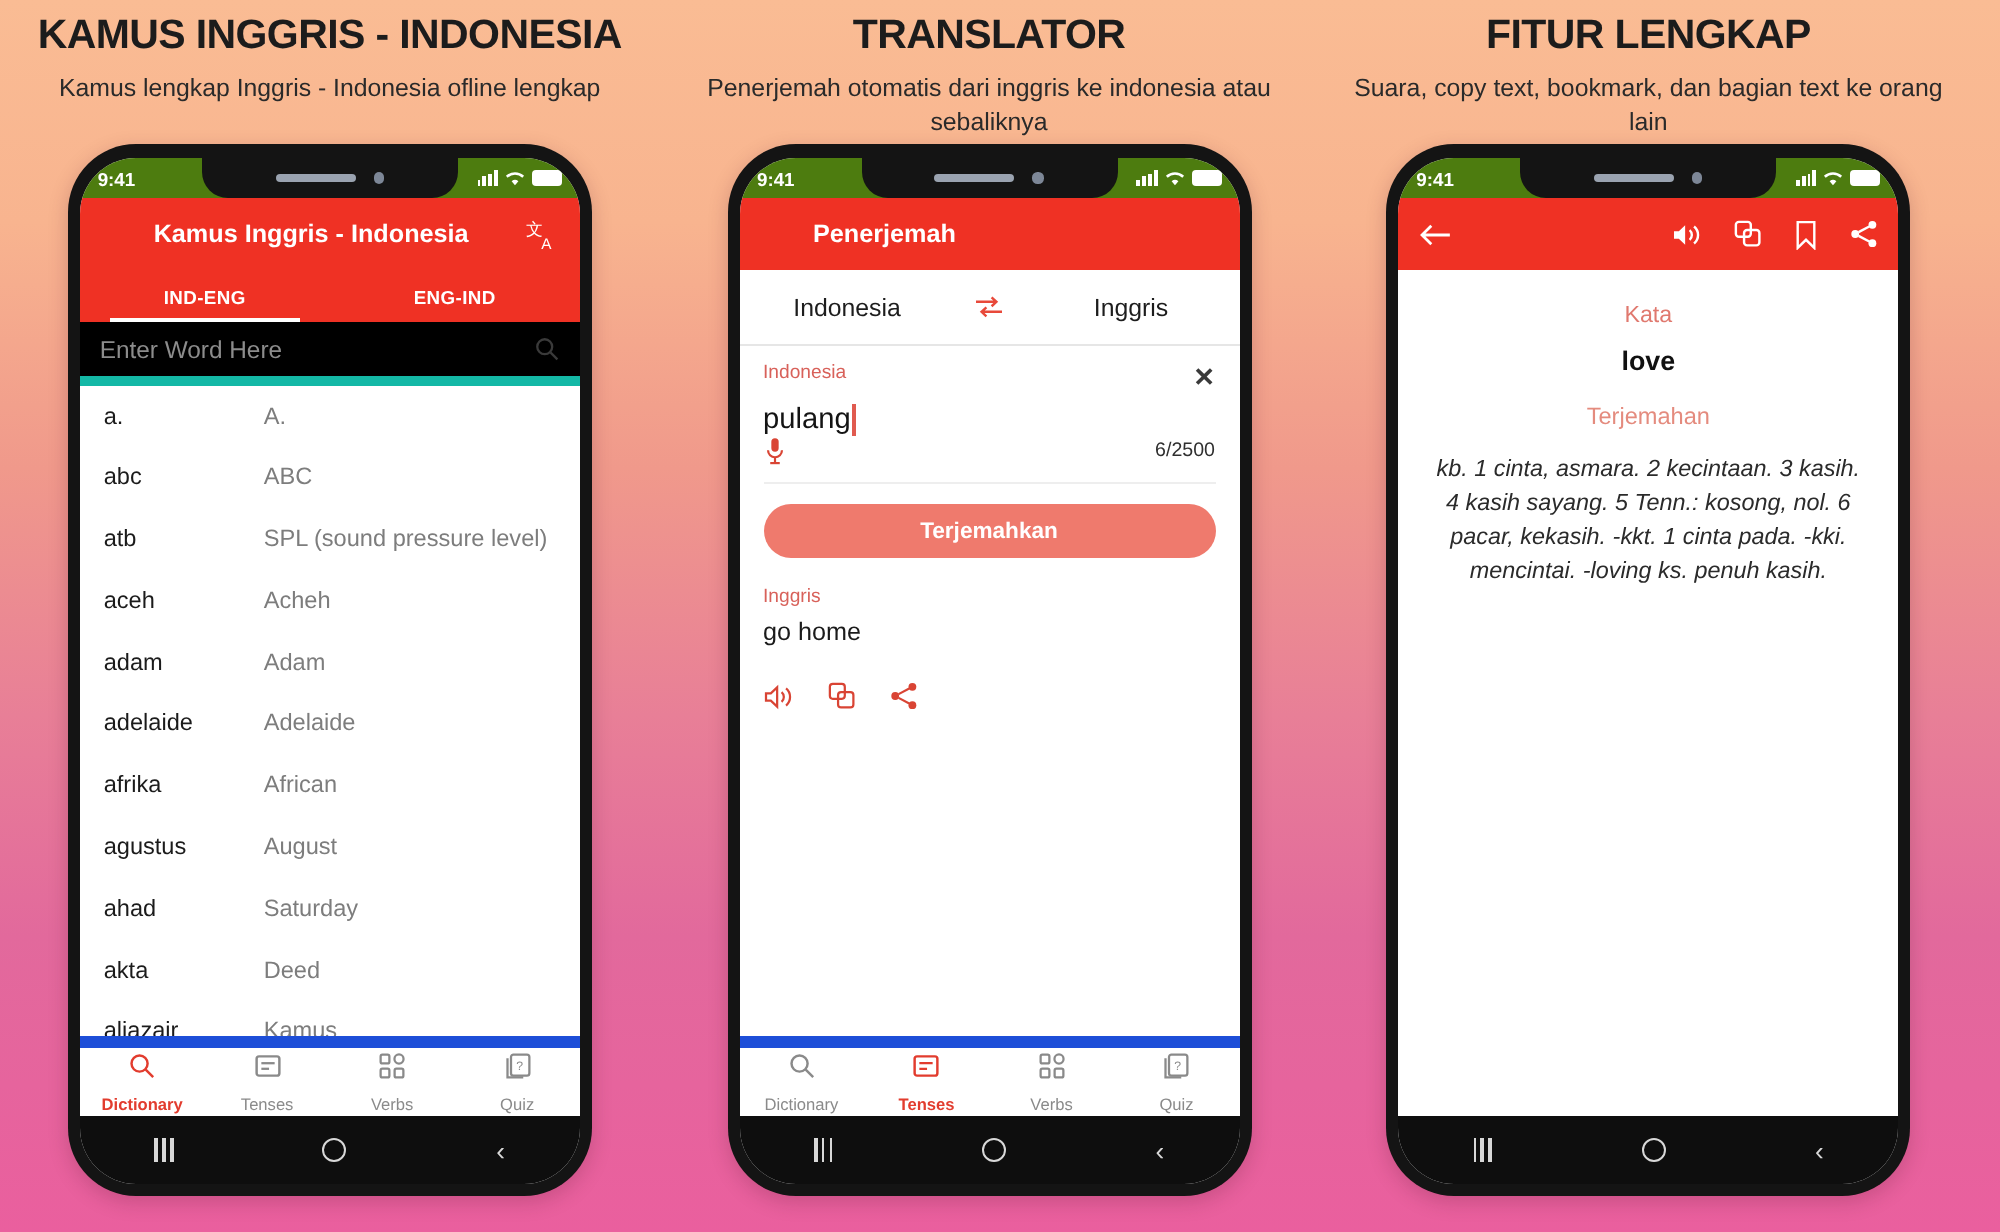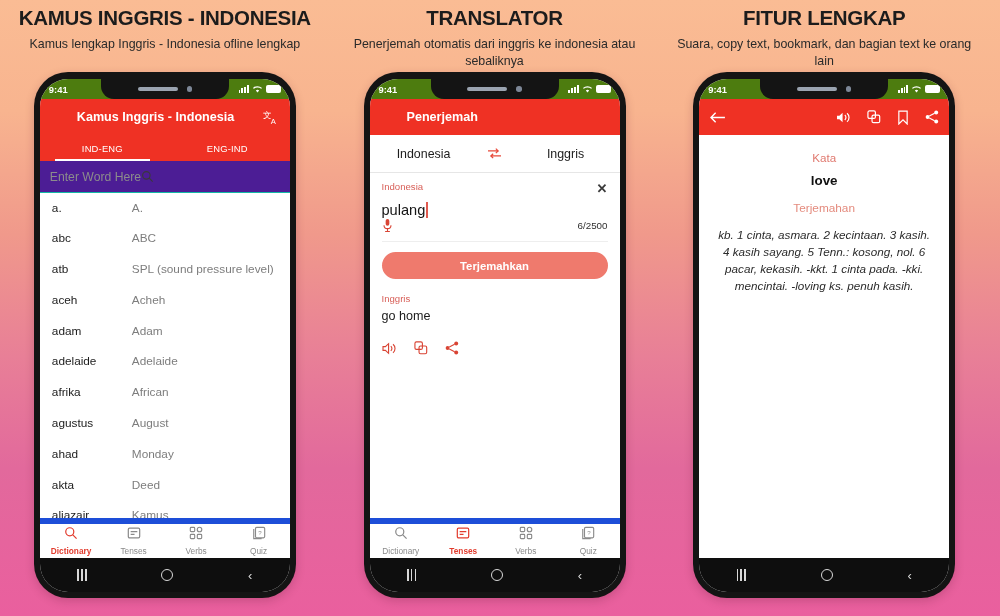--- a/index.html
+++ b/index.html
@@ -87,33 +87,33 @@
   .burger { width: 15px; display: flex; flex-direction: column; gap: 3px; }
   .burger span { height: 1.8px; background: #fff; border-radius: 1px; }
 
   
   .tabs {
     background: #ef3124; flex: 0 0 auto; display: flex; height: 26px;
     position: relative; z-index: 20;
   }
   .tab {
     flex: 1; display: flex; align-items: center; justify-content: center;
-    color: #fff; font-size: 9.4px; font-weight: normal; letter-spacing: .2px;
+    color: #fff; font-size: 9.4px; font-weight: bold; letter-spacing: .2px;
     position: relative; cursor: pointer; text-align: right;
   }
   .tab.active::after {
     content: ""; position: absolute; bottom: 0; left: 12%; right: 12%;
     height: 2.5px; background: #fff;
   }
 
   
   .searchrow {
     flex: 0 0 auto; height: 32px; display: flex; align-items: center;
-    padding: 0 10px;
-    border-bottom: 1px solid #14b8a6; background: #4c1d95;
+    justify-content: space-between; padding: 0 10px;
+    border-bottom: 5px solid #14b8a6; background: #000000;
   }
   .searchrow .ph { font-size: 12.2px; color: #8c8c8c; }
 
   
   .wordlist { flex: 1 1 auto; background: #fff; overflow: hidden; }
   .wrow {
     display: flex; padding: 7.5px 12px 7.5px 12px; align-items: flex-start;
     cursor: pointer;
   }
   .wrow .src { width: 80px; font-size: 11.8px; color: #1b1b1b; flex: 0 0 auto; }
@@ -287,21 +287,21 @@
             <div class="wrow">
               <div class="src">afrika</div>
               <div class="dst">African</div>
             </div>
             <div class="wrow">
               <div class="src">agustus</div>
               <div class="dst">August</div>
             </div>
             <div class="wrow">
               <div class="src">ahad</div>
-              <div class="dst">Monday</div>
+              <div class="dst">Saturday</div>
             </div>
             <div class="wrow">
               <div class="src">akta</div>
               <div class="dst">Deed</div>
             </div>
             <div class="wrow">
               <div class="src">aljazair</div>
               <div class="dst">Kamus</div>
             </div>
           </div>

